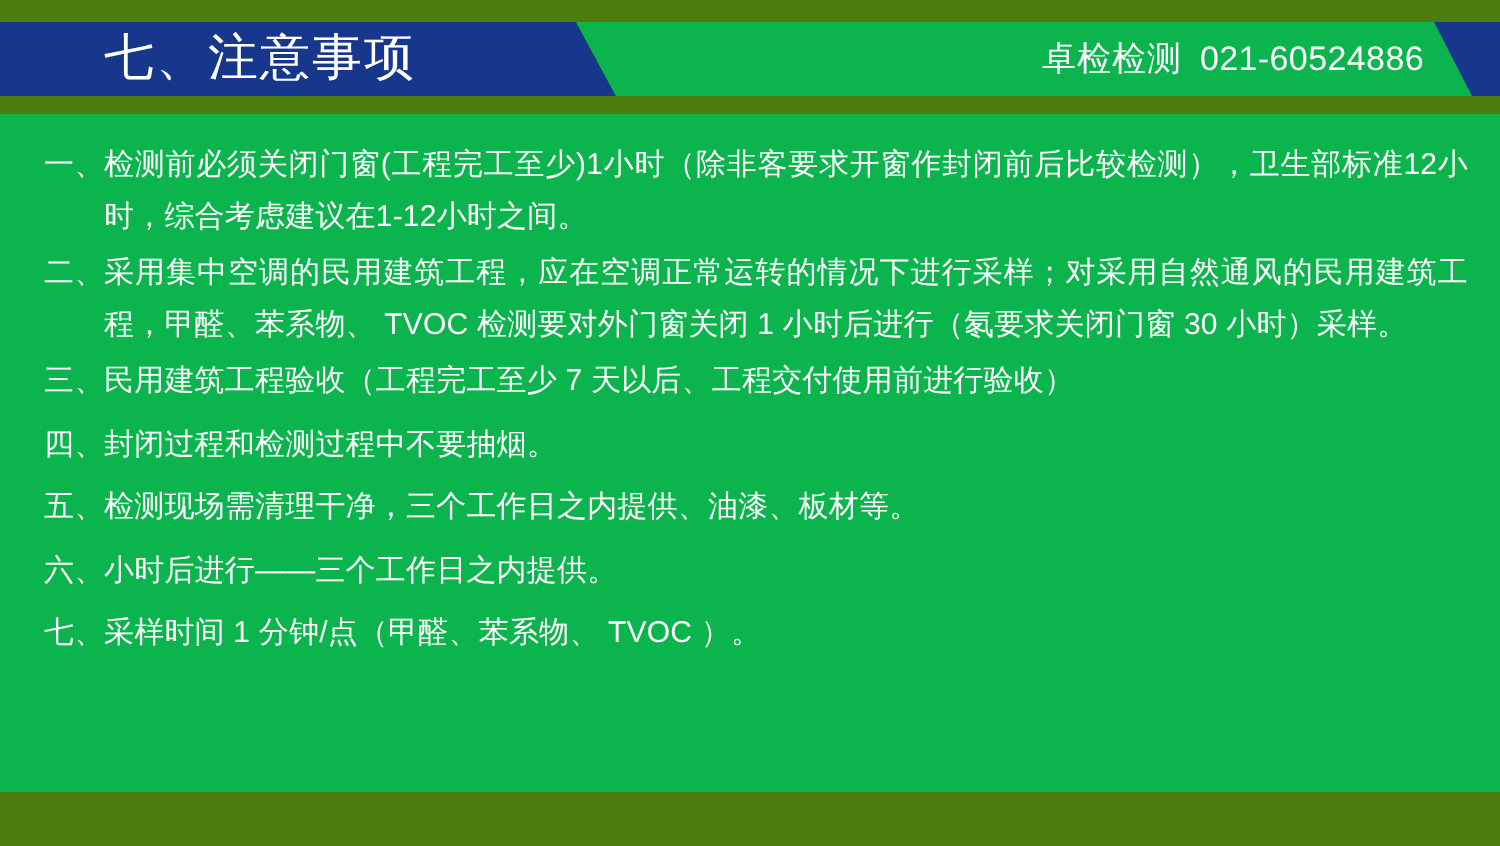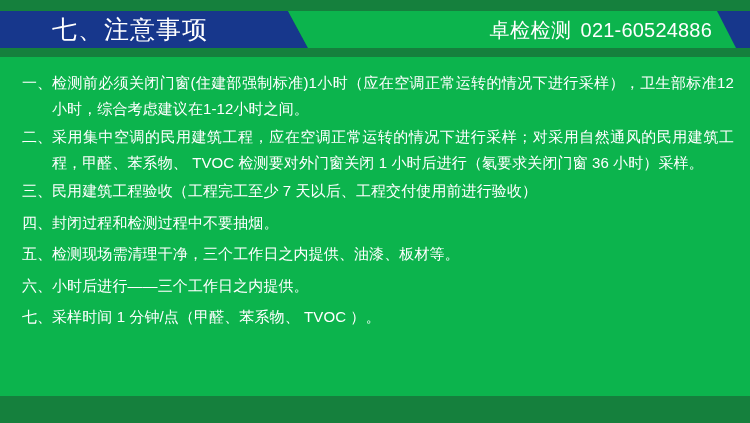--- a/index.html
+++ b/index.html
@@ -10,21 +10,21 @@
     width: 750px;
     height: 423px;
     background: #ffffff;
     font-family: "Liberation Sans", "DejaVu Sans", sans-serif;
     overflow: hidden;
   }
   .page {
     position: relative;
     width: 750px;
     height: 423px;
-    background: #15803d;
+    background: #4d7c0f;
   }
 
   
   .header-band {
     position: absolute;
     left: 0;
     top: 11px;
     width: 750px;
     height: 37px;
     overflow: hidden;
@@ -46,21 +46,21 @@
     letter-spacing: 1px;
     white-space: nowrap;
     z-index: 4;
   }
   .header-brand {
     position: absolute;
     right: 38px;
     top: 11px;
     height: 37px;
     line-height: 38px;
-    font-size: 20px;
+    font-size: 17px;
     font-weight: 400;
     color: #ffffff;
     white-space: nowrap;
     z-index: 4;
   }
   .header-brand .brand-name {
     letter-spacing: 0.5px;
   }
   .header-brand .brand-phone {
     margin-left: 9px;
@@ -121,26 +121,26 @@
 
   <div class="header-brand">
     <span class="brand-name">卓检检测</span><span class="brand-phone">021-60524886</span>
   </div>
 
   <div class="content-panel">
     <ul class="notes-list">
 
       <li class="note-item">
         <span class="marker">一、</span>
-        <span class="body">检测前必须关闭门窗(住建部强制标准)1小时（应在空调正常运转的情况下进行采样），卫生部标准12小时，综合考虑建议在1-12小时之间。</span>
+        <span class="body">检测前必须关闭门窗(工程完工至少)1小时（除非客要求开窗作封闭前后比较检测），卫生部标准12小时，综合考虑建议在1-12小时之间。</span>
       </li>
 
       <li class="note-item">
         <span class="marker">二、</span>
-        <span class="body">采用集中空调的民用建筑工程，应在空调正常运转的情况下进行采样；对采用自然通风的民用建筑工程，甲醛、苯系物、 TVOC 检测要对外门窗关闭 1 小时后进行（氡要求关闭门窗 36 小时）采样。</span>
+        <span class="body">采用集中空调的民用建筑工程，应在空调正常运转的情况下进行采样；对采用自然通风的民用建筑工程，甲醛、苯系物、 TVOC 检测要对外门窗关闭 1 小时后进行（氡要求关闭门窗 30 小时）采样。</span>
       </li>
 
       <li class="note-item gap-lg">
         <span class="marker">三、</span>
         <span class="body">民用建筑工程验收（工程完工至少 7 天以后、工程交付使用前进行验收）</span>
       </li>
 
       <li class="note-item gap-lg">
         <span class="marker">四、</span>
         <span class="body">封闭过程和检测过程中不要抽烟。</span>

